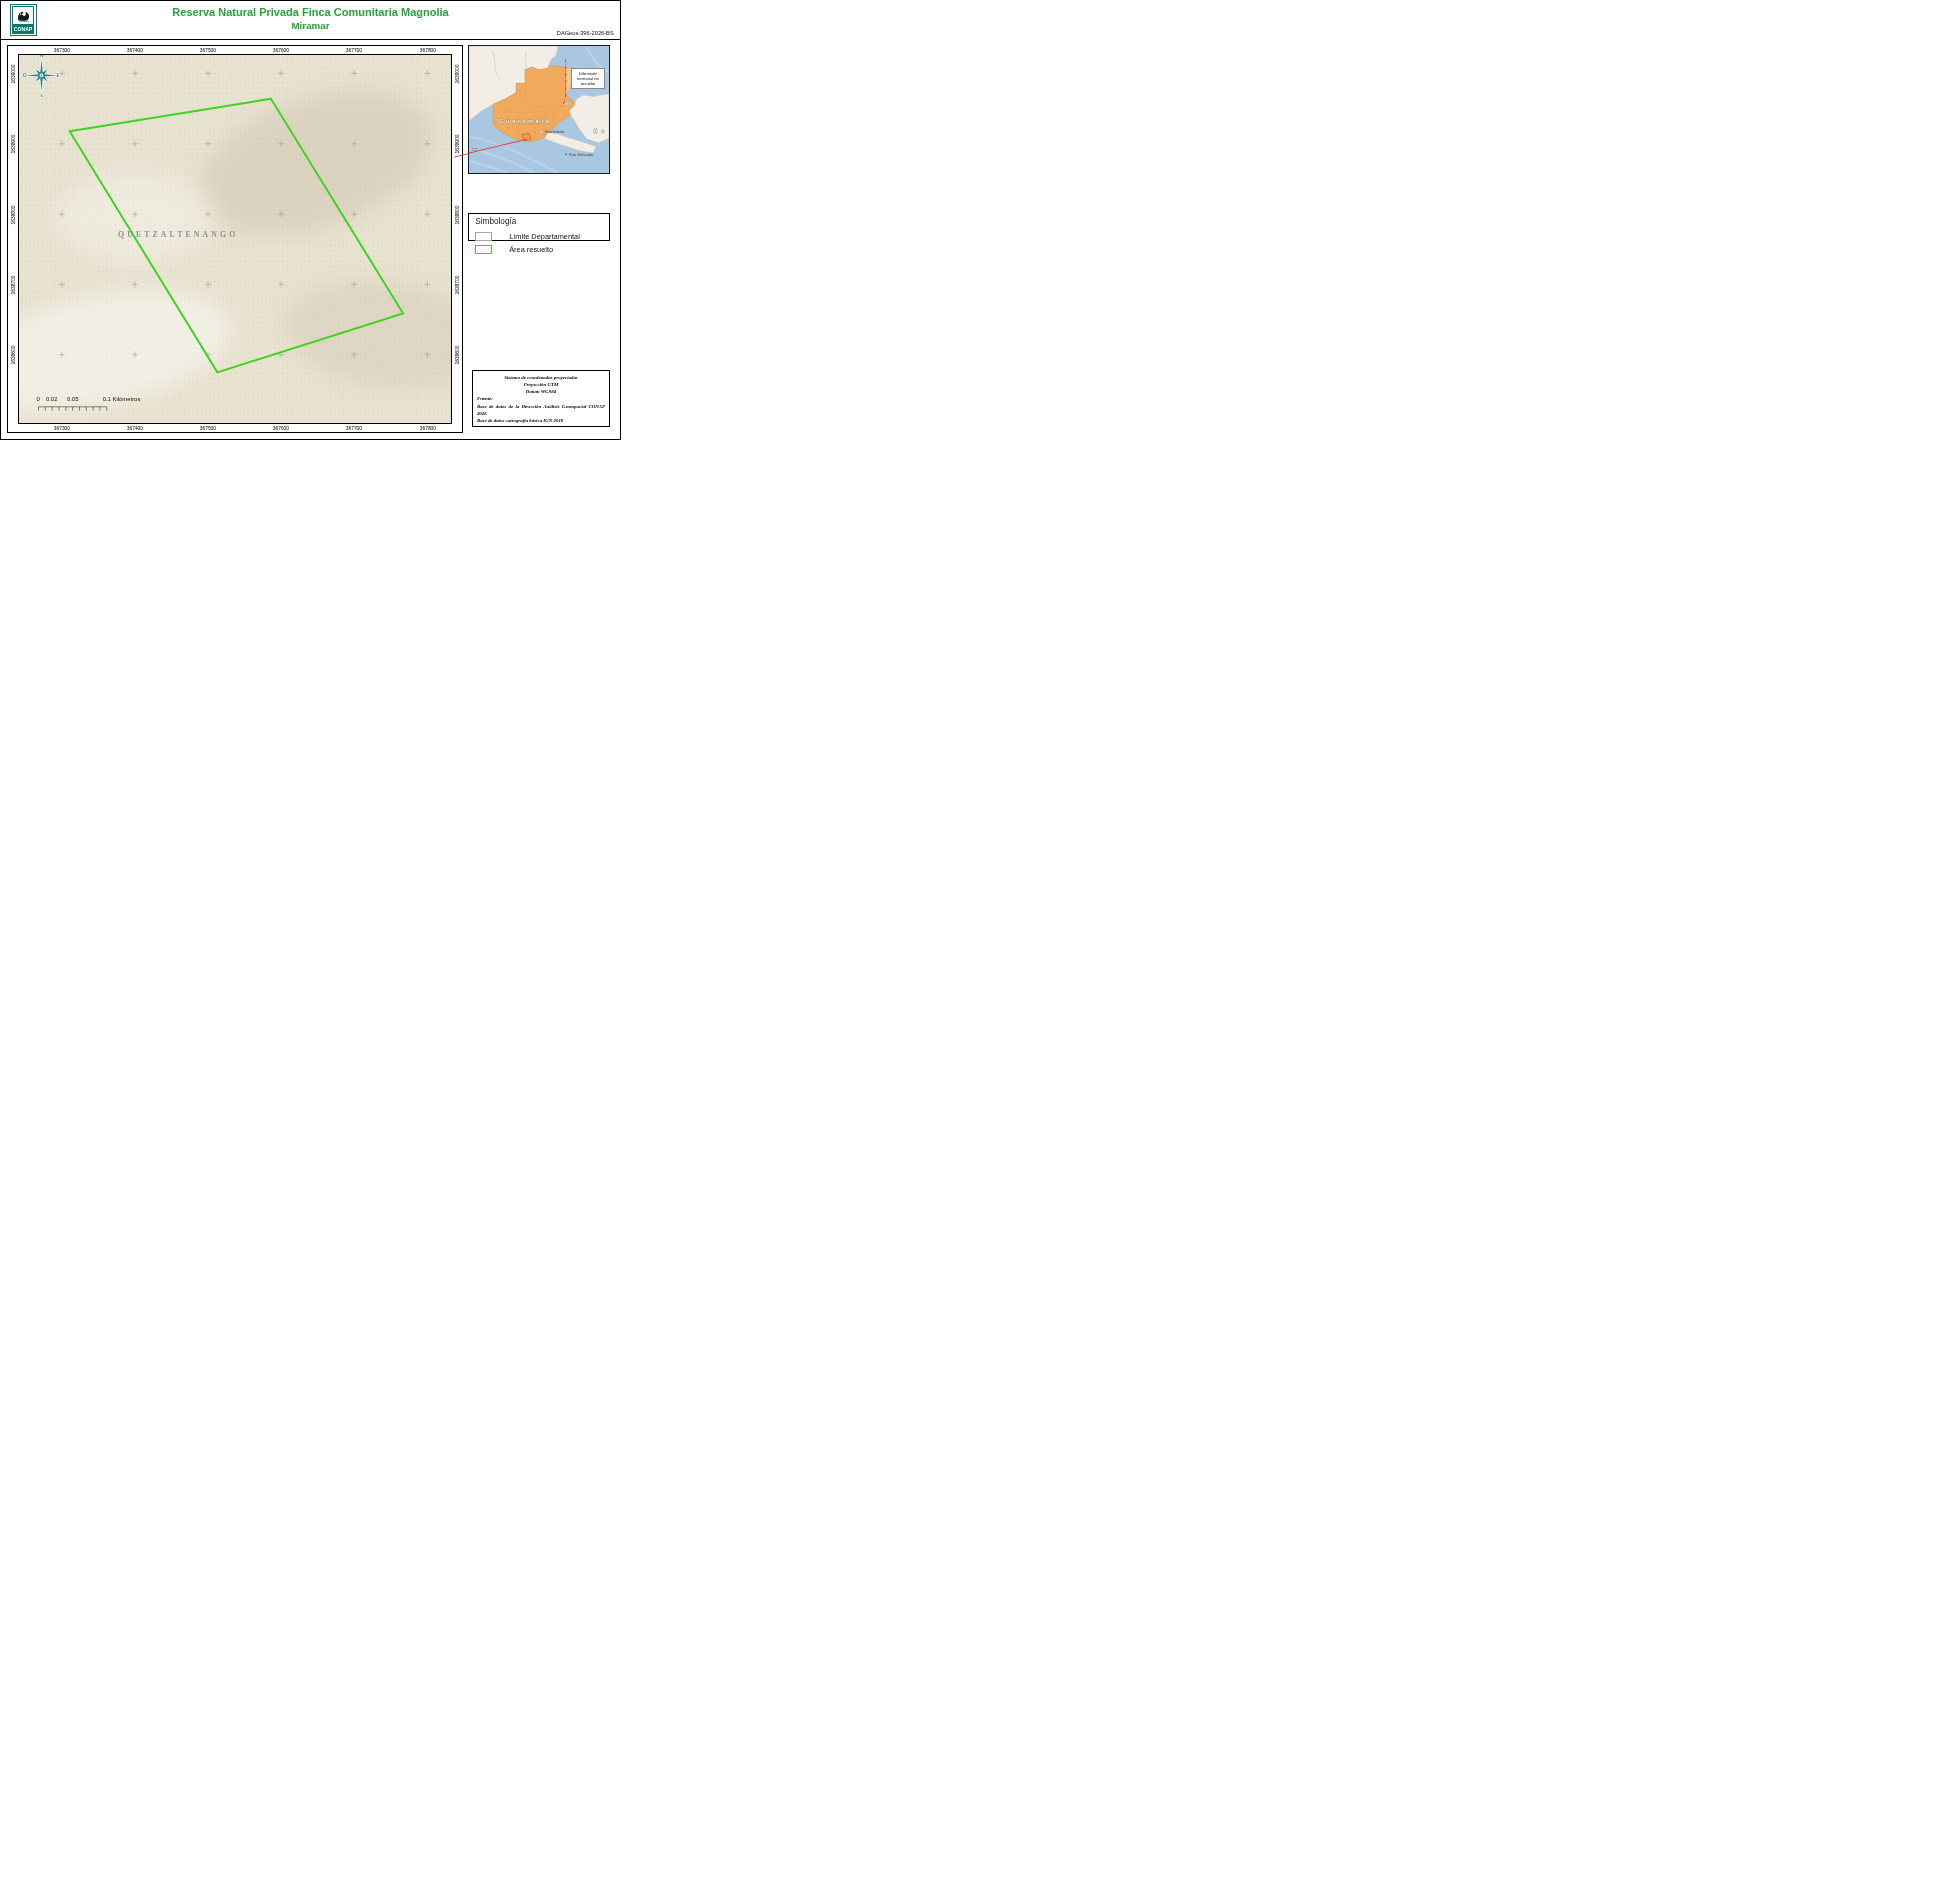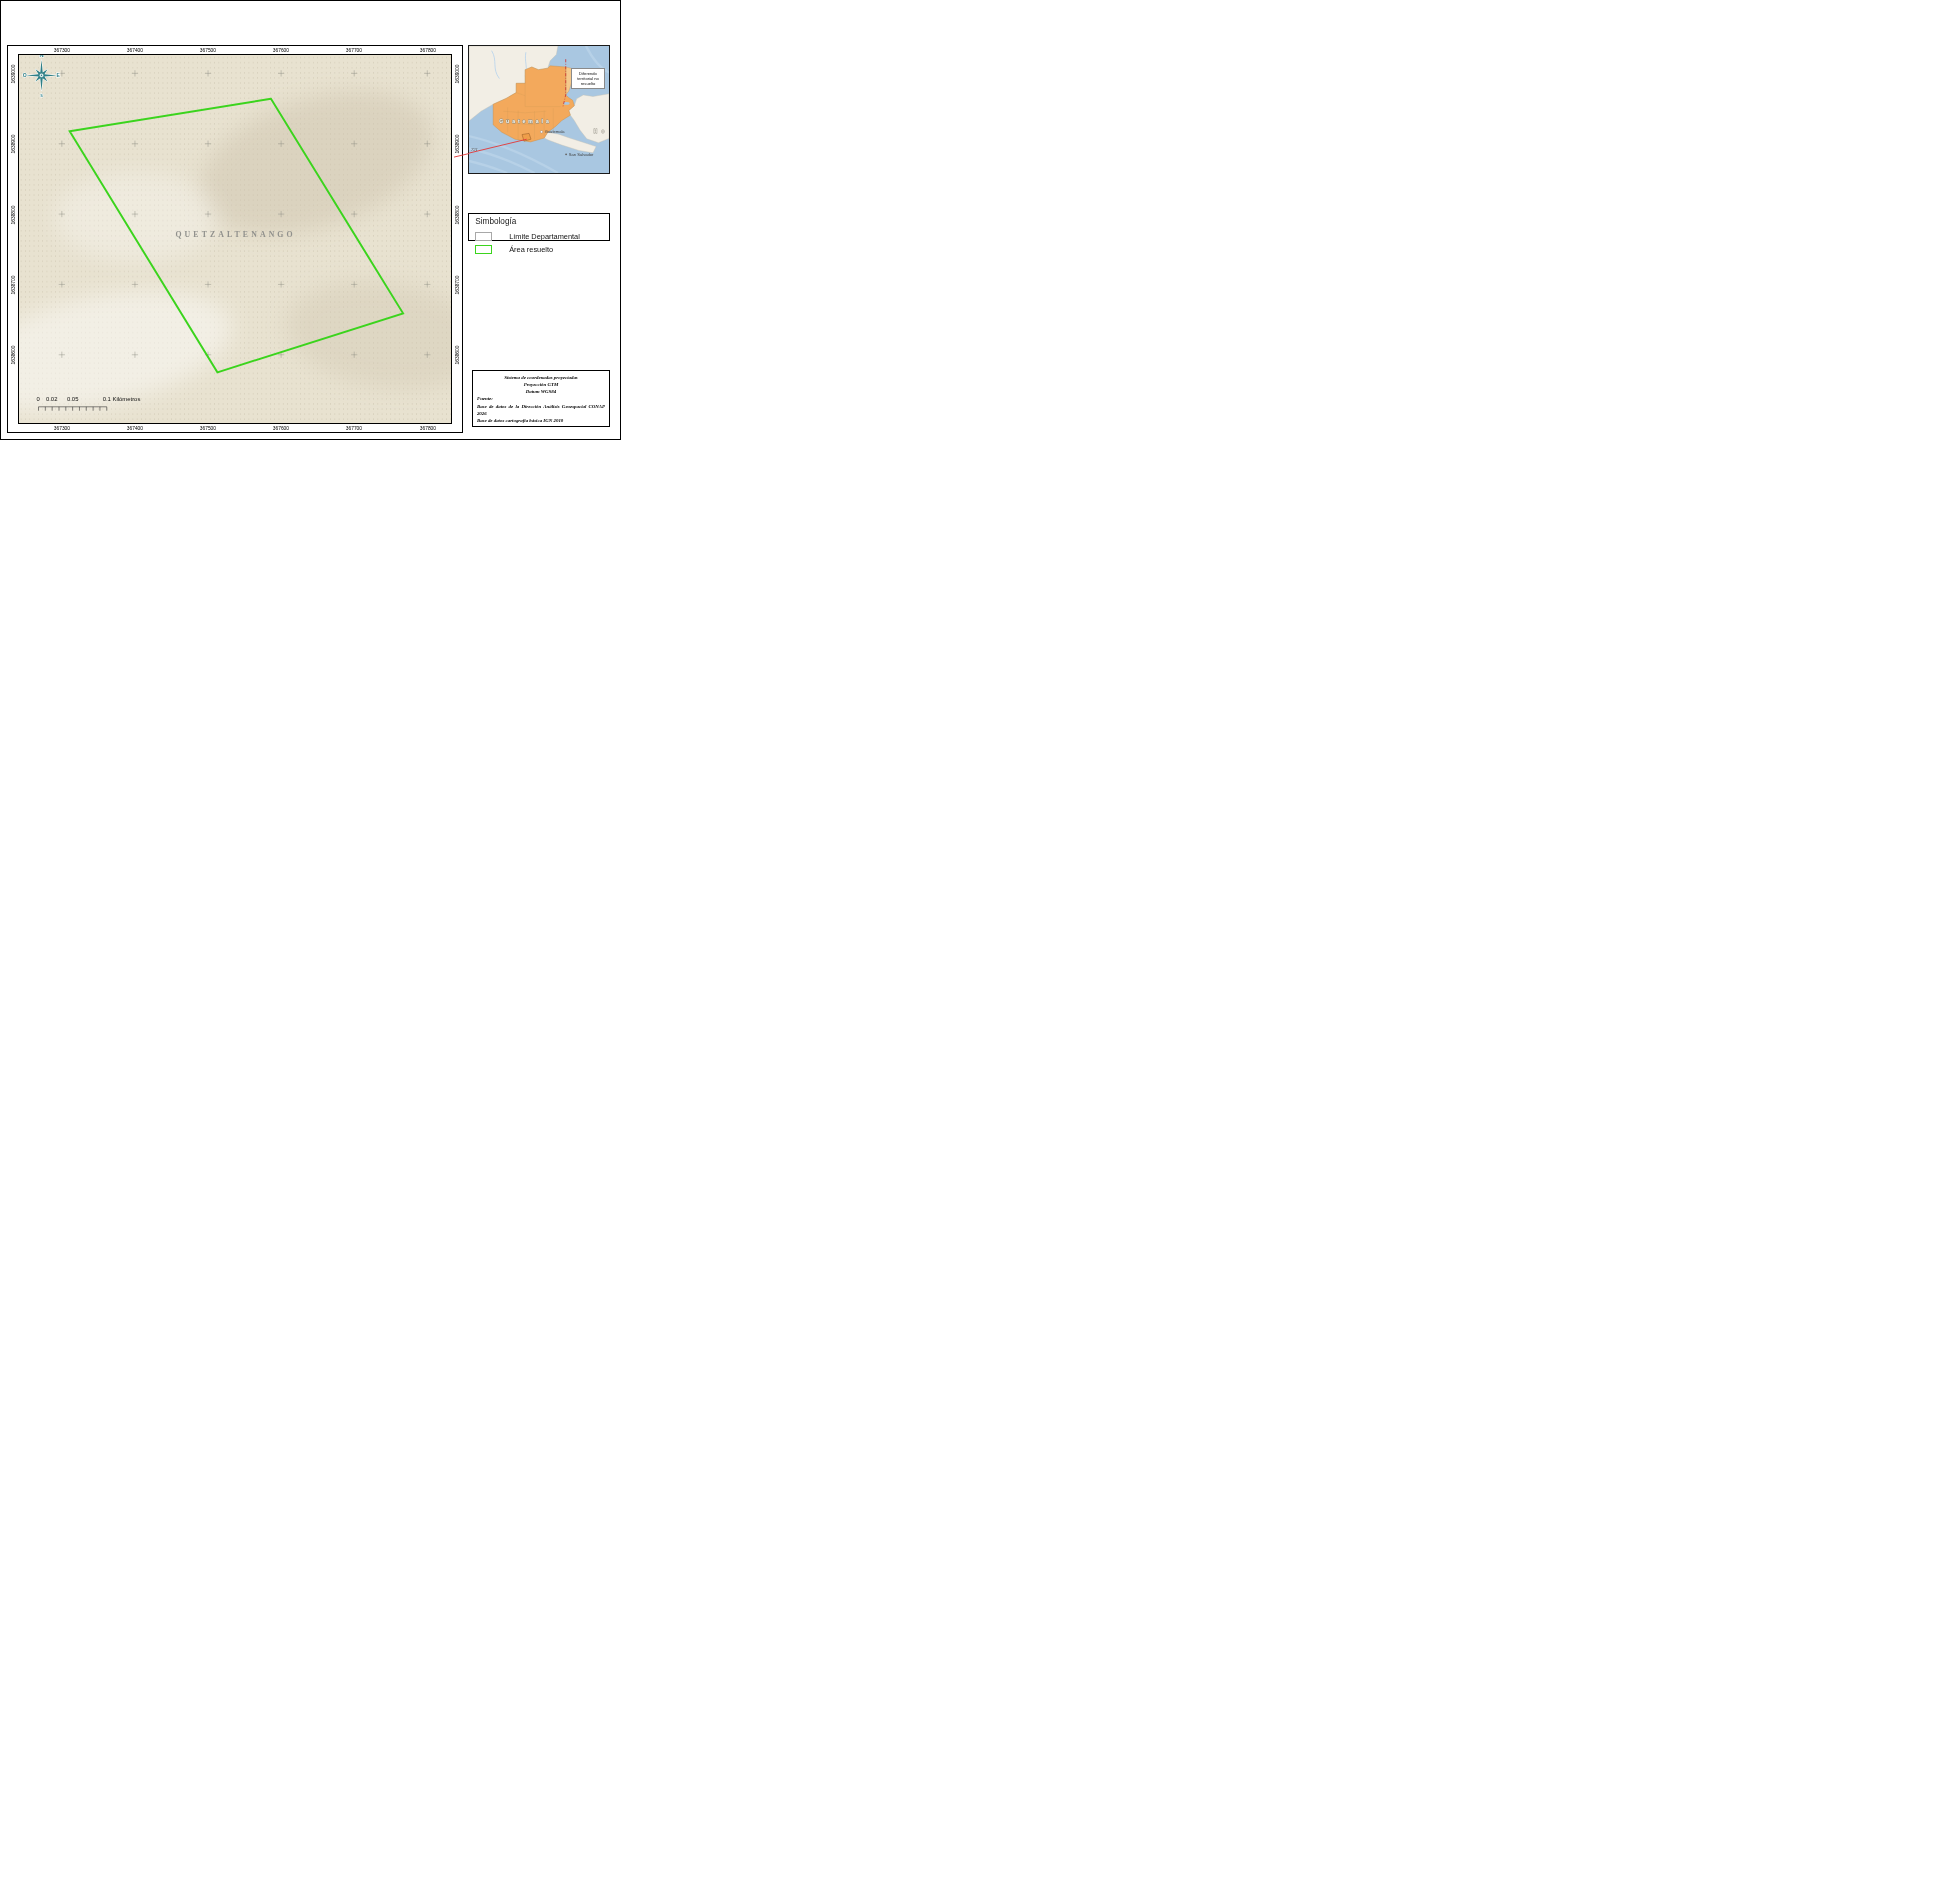--- a/index.html
+++ b/index.html
@@ -27,21 +27,21 @@
     background-image: radial-gradient(rgba(140,128,100,.16) 0.4px, transparent 0.5px),
                       radial-gradient(rgba(120,112,92,.10) 0.4px, transparent 0.5px);
     background-size:4.3px 5.1px, 6.6px 5.9px; background-position:0 0, 2.3px 3.1px; }
   .blob { position:absolute; border-radius:50%; filter:blur(11px); }
   .b1 { left:-59px; top:242px; width:274px; height:109px; background:rgba(255,255,255,.45); transform:rotate(-12deg); }
   .b2 { left:176px; top:43px; width:242px; height:129px; background:rgba(203,194,170,.45); transform:rotate(-18deg); }
   .b3 { left:35px; top:117px; width:164px; height:90px; background:rgba(255,255,255,.30); }
   .b4 { left:266px; top:227px; width:203px; height:106px; background:rgba(208,198,176,.40); transform:rotate(8deg); }
   .overlay-svg { position:absolute; left:0; top:0; width:432px; height:367px; }
   .compass { position:absolute; left:2.7px; top:-3.1px; width:39px; height:46px; }
-  .region-label { position:absolute; left:99px; top:175px; width:235px; text-align:center;
+  .region-label { position:absolute; left:99px; top:175px; width:235px; text-align:left;
     font-family:"Liberation Serif", serif; font-weight:bold; font-size:7.8px; letter-spacing:3.1px; color:#90908c; }
   .scalebar { position:absolute; left:15.6px; top:341px; width:156px; height:18px; }
   .sb-label { position:absolute; top:0; font-size:5.9px; color:#111; transform:translateX(-50%); white-space:nowrap; }
   .sb-label-left { position:absolute; top:0; left:68px; font-size:5.9px; color:#111; white-space:nowrap; }
   .sb-ruler { position:absolute; left:0; top:9.4px; }
 
   
   .inset { position:absolute; left:467px; top:44px; width:142px; height:129px; border:0.8px solid #1a1a1a; background:#a9c7e1; overflow:hidden; }
   .inset-note { position:absolute; left:102px; top:22px; width:34px; background:#fff; border:0.4px solid #8a8a8a;
     font-size:4.1px; line-height:1.3; text-align:center; padding:1.6px 0.8px; color:#111; }
@@ -61,20 +61,37 @@
     padding:3.1px 3.9px 2.3px 3.9px; font-family:"Liberation Serif", serif; font-style:italic; font-weight:bold;
     font-size:4.9px; line-height:1.45; color:#000; }
   .credit-center { text-align:center; }
   .credit-just { text-align:justify; }
 </style>
 </head>
 <body>
 
 <div class="page">
 
+  <div class="header">
+    <div class="logo">
+      <div class="logo-emblem">
+        <svg width="17" height="15.6" viewBox="0 0 44 40">
+          <path d="M8 30 C6 18 14 8 22 10 C18 14 18 18 22 20 C28 22 30 14 26 10 C34 10 38 18 36 26 C34 32 26 34 20 33 C14 32 9 33 8 30 Z" fill="#1a1a1a"></path>
+          <circle cx="15" cy="16" r="2" fill="#ffffff"></circle>
+          <path d="M10 34 H36" stroke="#0d7a68" stroke-width="2"></path>
+        </svg>
+      </div>
+      <div class="logo-band">CONAP</div>
+    </div>
+    <div class="title-wrap">
+      <div class="title-line1">Reserva Natural Privada Finca Comunitaria Magnolia</div>
+      <div class="title-line2">Miramar</div>
+    </div>
+    <div class="doc-code">DAGeos-396-2026-BS</div>
+  </div>
 
   <div class="map-frame">
 
     <div class="xlab top" style="left:54px">367300</div>
     <div class="xlab top" style="left:127px">367400</div>
     <div class="xlab top" style="left:200px">367500</div>
     <div class="xlab top" style="left:273px">367600</div>
     <div class="xlab top" style="left:346px">367700</div>
     <div class="xlab top" style="left:420px">367800</div>
 

